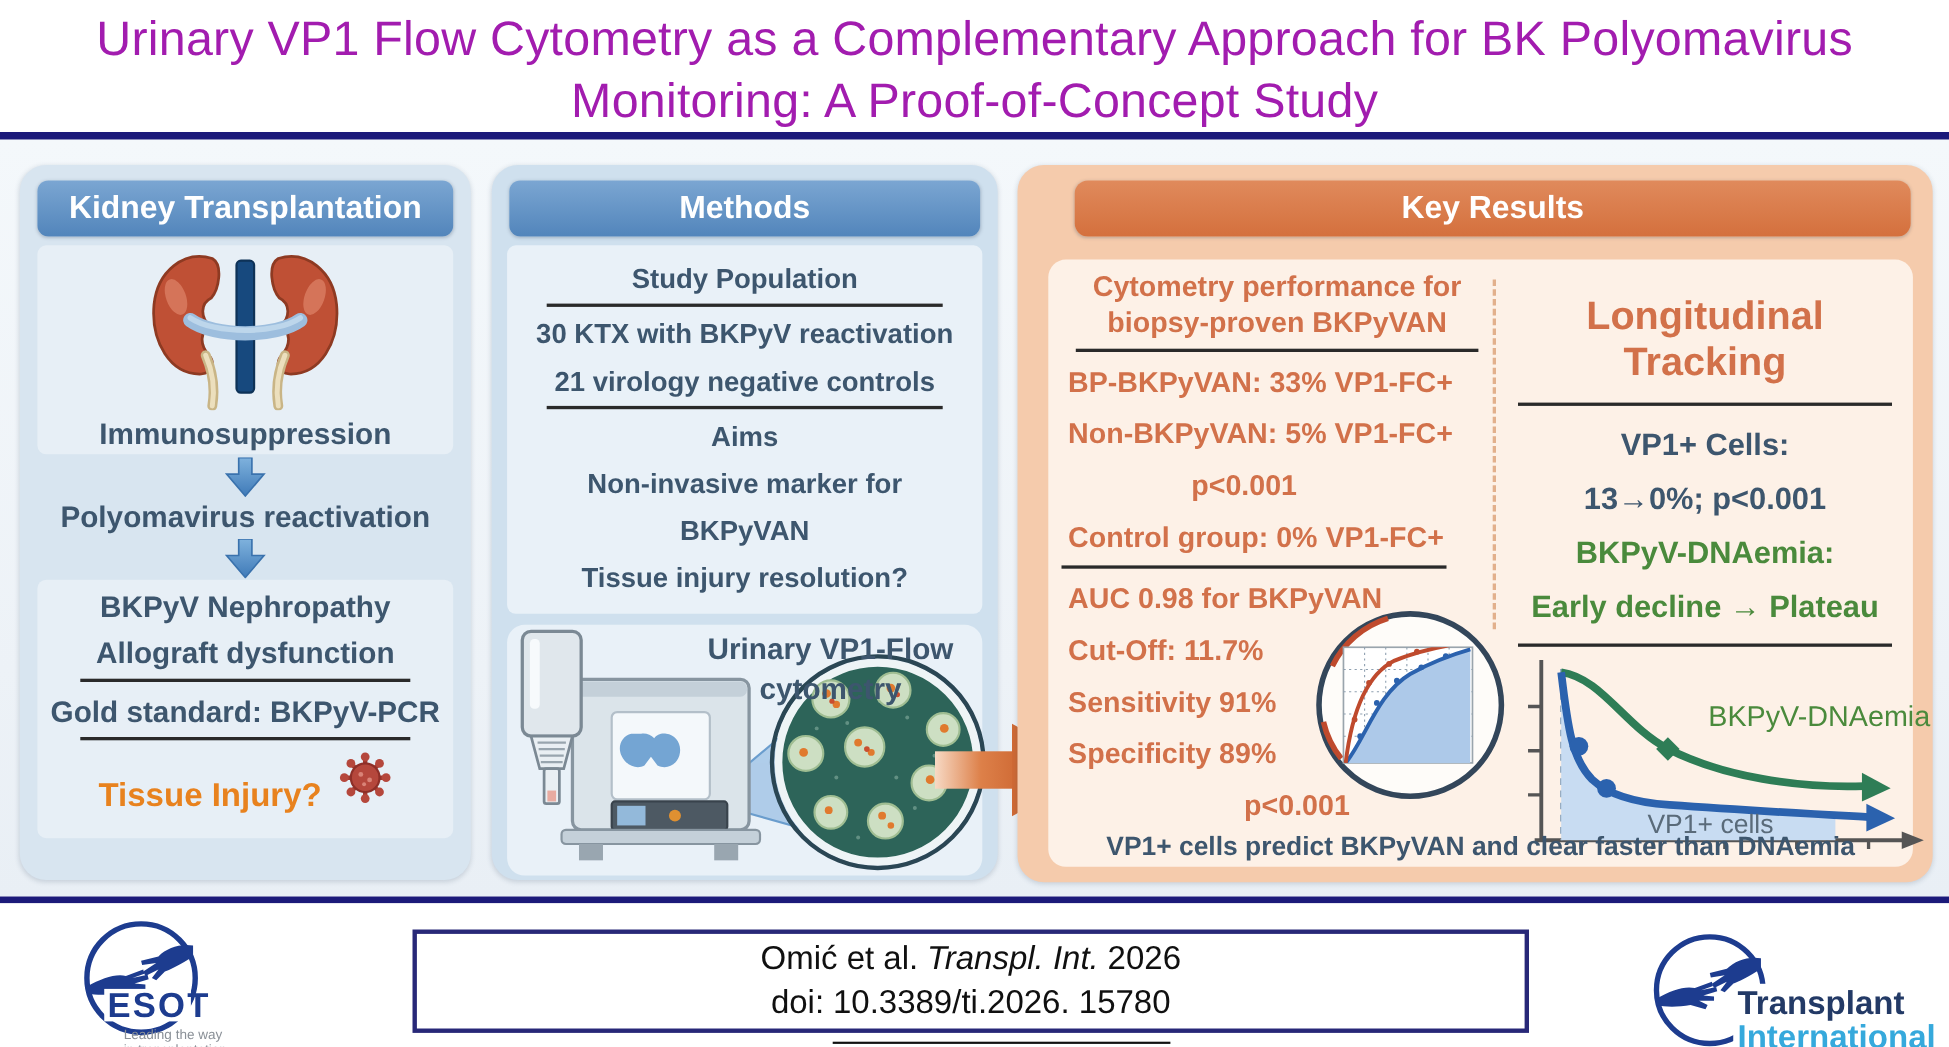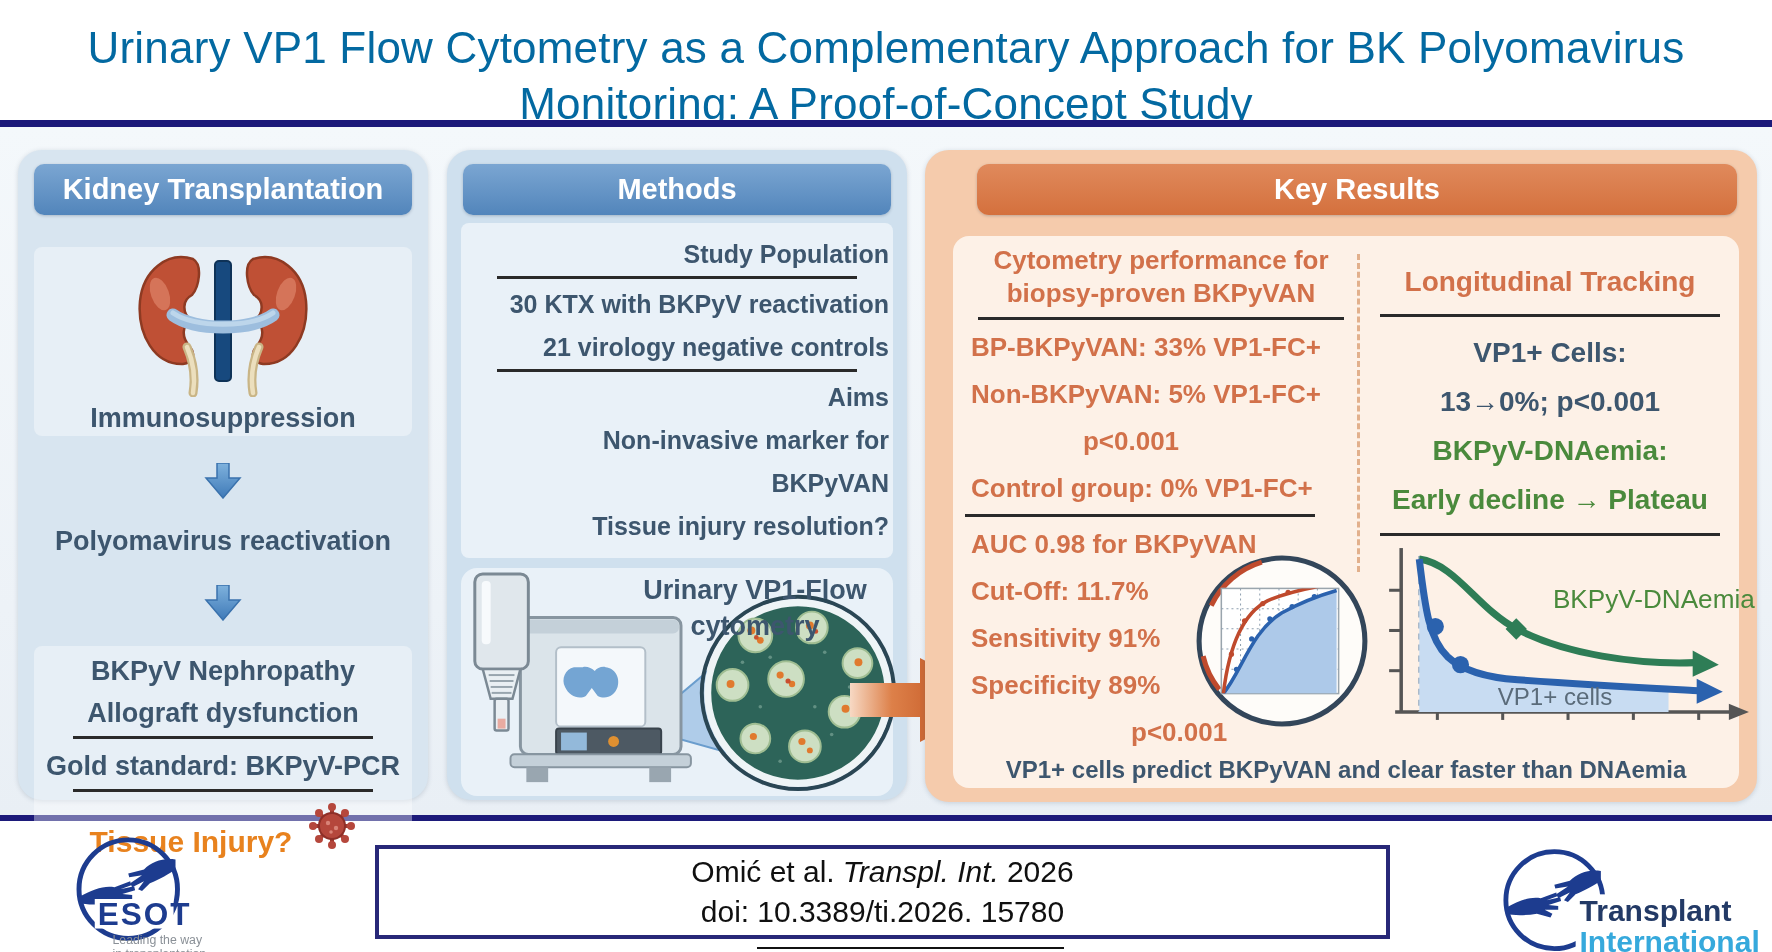--- a/index.html
+++ b/index.html
@@ -4,32 +4,32 @@
 <style>
   * { margin:0; padding:0; box-sizing:border-box; }
   body {
     width:1772px; height:952px; background:#ffffff;
     font-family:"Liberation Sans","DejaVu Sans",sans-serif;
     position:relative; overflow:hidden;
   }
   .canvas { position:absolute; inset:0; }
 
   
-  .title { position:absolute; top:20px; left:0; width:100%; text-align:center; color:#0369a1; }
+  .title { position:absolute; top:8px; left:0; width:100%; text-align:center; color:#a21caf; }
   .title-line { font-size:44px; font-weight:400; line-height:56px; letter-spacing:.2px; }
 
   
   .rule { position:absolute; left:0; width:100%; background:#1c1a7a; }
   .rule-top { top:120px; height:7px; }
   .rule-bottom { top:815px; height:6px; }
   .main-bg { position:absolute; top:127px; height:688px; left:0; width:100%;
              background:linear-gradient(180deg,#f4f8fb 0%,#edf2f7 70%,#e9eff5 100%); }
 
   
-  .panel { position:absolute; border-radius:24px; box-shadow:0 1px 5px rgba(40,60,90,.18);gap:24px; }
+  .panel { position:absolute; border-radius:24px; box-shadow:0 1px 5px rgba(40,60,90,.18); }
   .hdr { margin:14px 16px 8px 16px; padding:9px 6px; border-radius:10px; text-align:center;
          color:#ffffff; font-weight:700; font-size:29px; box-shadow:0 1px 3px rgba(30,50,80,.25); }
   .hdr-blue { background:linear-gradient(180deg,#7ba6d2 0%,#5285bb 100%); }
   .hdr-orange { background:linear-gradient(180deg,#e08a5c 0%,#d4703d 100%); border-radius:12px; }
 
   
   .panel-kidney { left:18px; top:150px; width:410px; height:650px; background:#d8e5f0;
                   display:flex; flex-direction:column; align-items:center; }
   .panel-kidney .hdr { align-self:stretch; }
   .inner-soft { background:rgba(255,255,255,.38); border-radius:8px; width:92%;
@@ -38,21 +38,21 @@
   .down-arrow { height:34px; margin:3px 0; }
   .sep { height:0; border-top:3px solid #2a2a2a; }
   .sep-k { width:300px; margin:6px auto 10px auto; }
   .tissue-row { display:flex; align-items:center; gap:16px; margin-top:14px; }
   .tissue-q { color:#e8821e; font-weight:700; font-size:30px; }
   .virus { transform:translateY(-14px); }
 
   
   .panel-methods { left:447px; top:150px; width:460px; height:650px; background:#cfe0ee; }
   .inner-box { background:#e9f1f8; border-radius:8px; margin:4px 14px 10px 14px; padding:10px 4px;
-               display:flex; flex-direction:column; align-items:flex-end; }
+               display:flex; flex-direction:column; align-items:center; }
   .m-line { color:#3d566e; font-weight:700; font-size:25px; line-height:43px; text-align:center; }
   .sep-m { width:360px; margin:0 auto 4px auto; border-top:3px solid #2a2a2a; height:0; }
   .device-box { background:#e9f1f8; border-radius:16px; margin:2px 14px; height:228px; position:relative; }
   .device-label { position:absolute; left:156px; top:4px; width:276px; text-align:center;
                   color:#3d566e; font-weight:700; font-size:27px; line-height:36px; }
 
   
   .flow-arrow { position:absolute; left:850px; top:652px; }
 
   
@@ -63,21 +63,21 @@
   .diag-heading { text-align:center; color:#d2714a; font-weight:700; font-size:26px; line-height:33px; }
   .sep-r { width:366px; margin:7px auto 12px auto; border-top:3px solid #2a2a2a; height:0; }
   .r-row { color:#d2714a; font-weight:700; font-size:26px; line-height:30px;
            margin:0 0 17px 8px; text-align:left; }
   .r-center { text-align:center; padding-right:60px; margin-left:0; }
   .r-shift { padding-left:160px; margin-bottom:10px; }
   .sep-r4 { width:350px; margin:-6px auto 12px 2px; border-top:3px solid #2a2a2a; height:0; }
   .divider-dashed { position:absolute; left:404px; top:18px; height:318px;
                     border-left:3px dashed #e2b08c; }
   .col-right { position:absolute; left:414px; top:0; right:6px; text-align:center; }
-  .lt-heading { margin-top:30px; color:#d2714a; font-weight:700; font-size:28px; }
+  .lt-heading { margin-top:30px; color:#d2714a; font-weight:700; font-size:36px; }
   .sep-lt { width:340px; margin:16px auto 20px auto; border-top:3px solid #2a2a2a; height:0; }
   .sep-lt2 { width:340px; margin:12px auto 2px auto; border-top:3px solid #2a2a2a; height:0; }
   .lt-slate { color:#3d566e; font-weight:700; font-size:28px; margin-bottom:17px; }
   .lt-green { color:#4a8a3c; font-weight:700; font-size:28px; margin-bottom:17px; }
   .roc { position:absolute; left:238px; top:314px; }
   .conclusion { position:absolute; left:8px; right:8px; bottom:4px; text-align:center;
                 color:#3d566e; font-weight:700; font-size:24px; }
 
   
   .footer-citation { position:absolute; left:375px; top:845px; width:1015px; height:94px;

